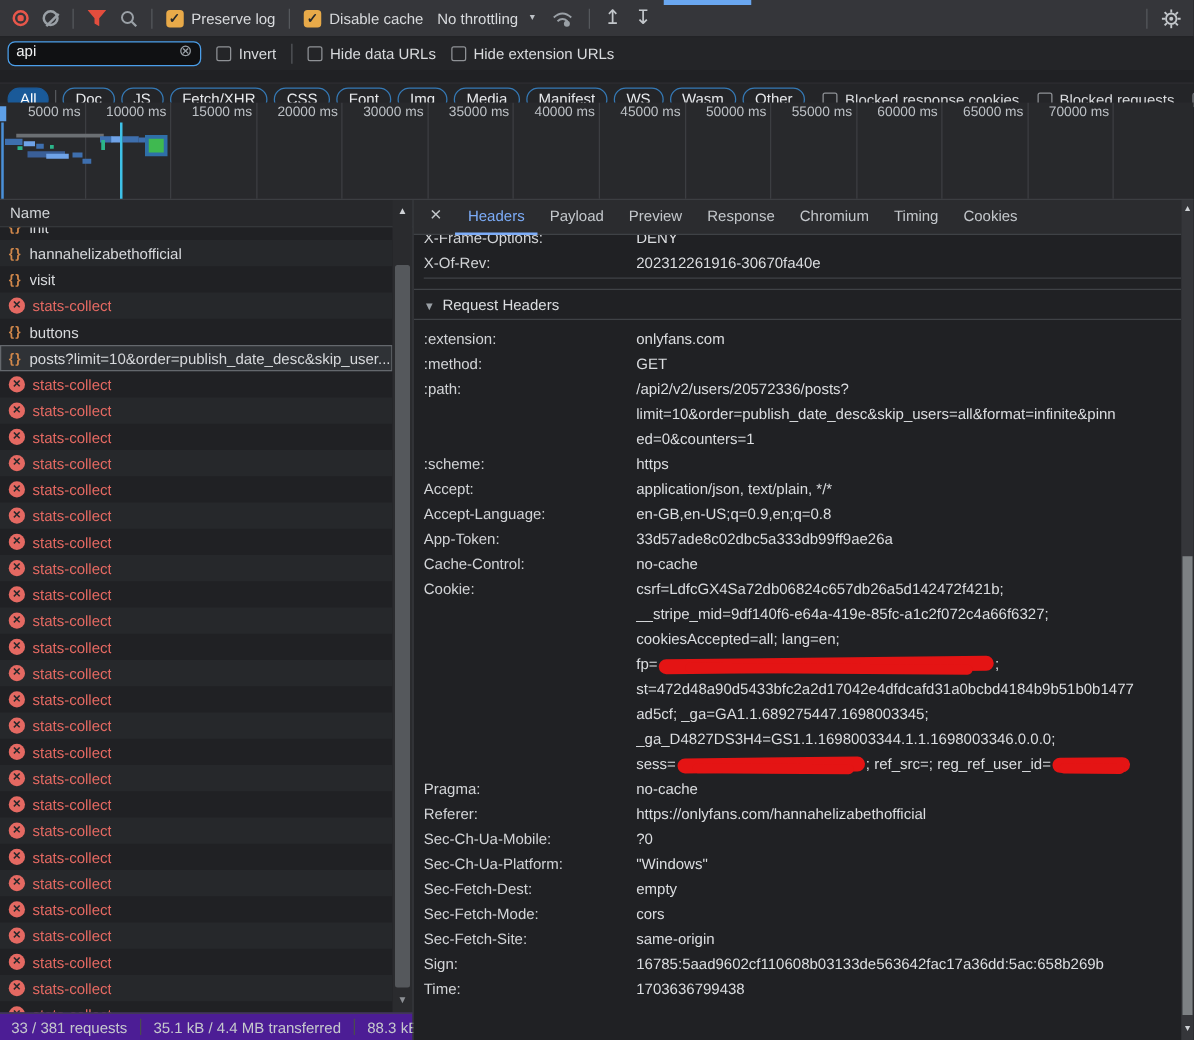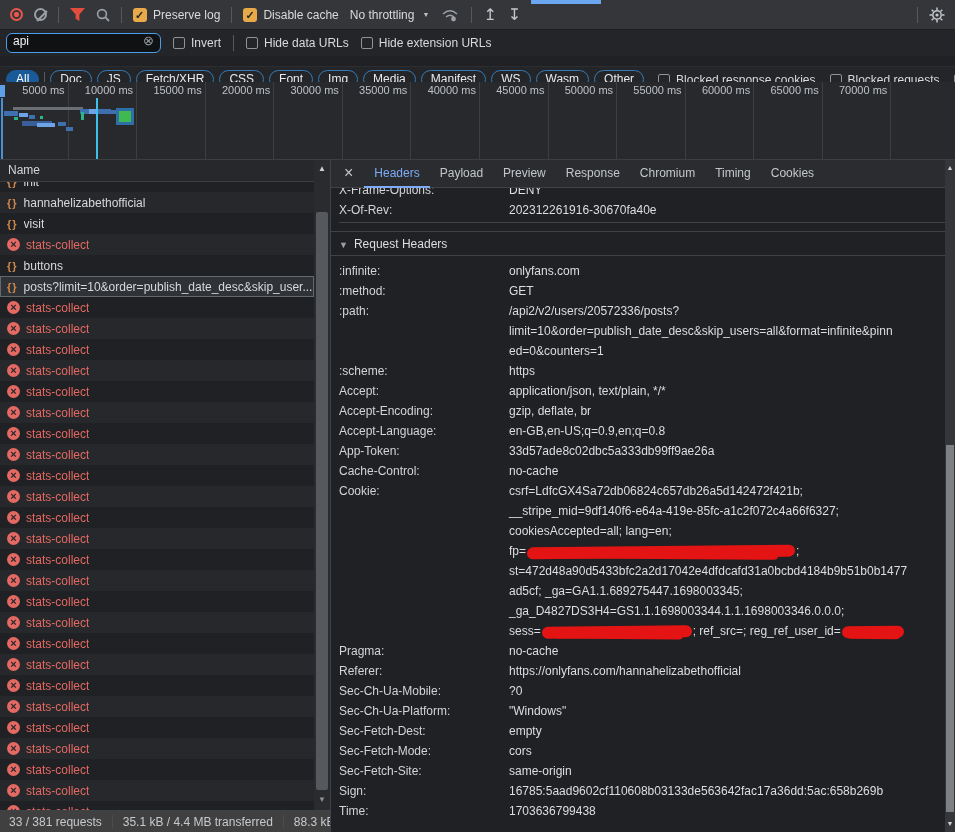--- a/index.html
+++ b/index.html
@@ -86,21 +86,21 @@
     width:13px; height:13px; border-radius:50%; background:#e46962; position:relative; flex:0 0 auto;
   }
   .err-ic::after { content:"×"; position:absolute; left:3.2px; top:-0.5px; color:#26282b; font-size:11px; font-weight:bold; }
   
   .lscroll { position:absolute; left:314px; top:160px; width:16px; height:650px; background:#2a2b2e; }
   .lscroll .thumb { position:absolute; left:2px; top:52px; width:12px; height:578px; background:#55585c; border-radius:2px; }
   .sarrow { position:absolute; left:0; width:16px; text-align:center; color:#cfd2d6; font-size:8px; }
   
   .statusbar {
     position:absolute; left:0; top:810px; width:330px; height:22px;
-    background:#404040; border-top:1px solid #3f4246;
+    background:#4c1d95; border-top:1px solid #3f4246;
     display:flex; align-items:center; gap:10px; padding:0 9px; color:#c6c9cd; white-space:nowrap;
   }
   .statusbar .vsep { height:13px; background:#4a4c50; }
   .panel-divider { position:absolute; left:330px; top:160px; width:1px; height:672px; background:#3f4246; }
   
   .tabbar {
     position:absolute; left:331px; top:160px; width:614px; height:28px;
     background:#2b2c2f; border-bottom:1px solid #3f4246;
     display:flex; align-items:center;
   }
@@ -472,44 +472,40 @@
       <span class="k">X-Of-Rev:</span>
       <span class="v">202312261916-30670fa40e</span>
     </div>
   </div>
   <div class="sect-hdr">
     <span class="tri">▼</span><span>Request Headers</span>
   </div>
   <div class="kvlist">
     <div id="kv-top">
         <div class="kv">
-          <span class="k">:infinite:</span>
+          <span class="k">:extension:</span>
           <span class="v">onlyfans.com</span>
         </div>
         <div class="kv">
           <span class="k">:method:</span>
           <span class="v">GET</span>
         </div>
         <div class="kv">
           <span class="k">:path:</span>
           <span class="v">/api2/v2/users/20572336/posts?
 limit=10&amp;order=publish_date_desc&amp;skip_users=all&amp;format=infinite&amp;pinn
 ed=0&amp;counters=1</span>
         </div>
         <div class="kv">
           <span class="k">:scheme:</span>
           <span class="v">https</span>
         </div>
         <div class="kv">
           <span class="k">Accept:</span>
           <span class="v">application/json, text/plain, */*</span>
-        </div>
-        <div class="kv">
-          <span class="k">Accept-Encoding:</span>
-          <span class="v">gzip, deflate, br</span>
         </div>
         <div class="kv">
           <span class="k">Accept-Language:</span>
           <span class="v">en-GB,en-US;q=0.9,en;q=0.8</span>
         </div>
         <div class="kv">
           <span class="k">App-Token:</span>
           <span class="v">33d57ade8c02dbc5a333db99ff9ae26a</span>
         </div>
         <div class="kv">

